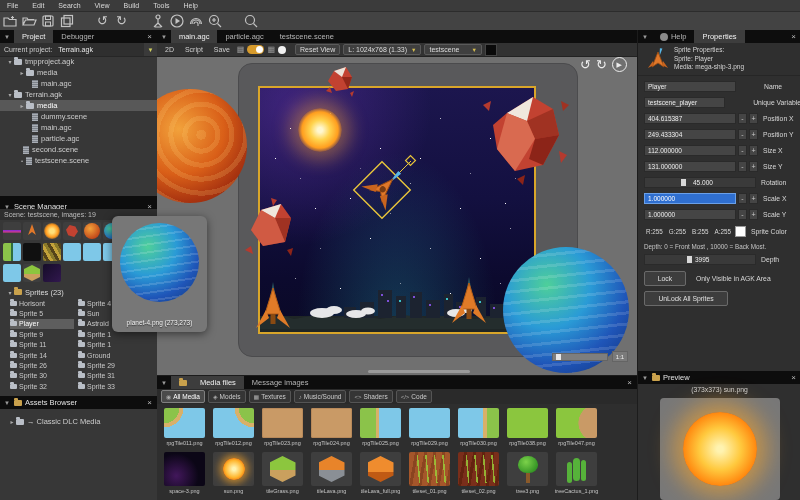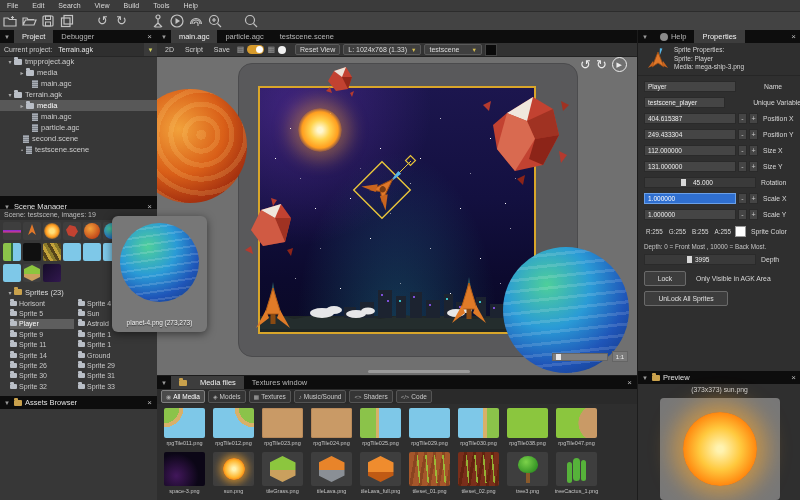--- a/index.html
+++ b/index.html
@@ -296,20 +296,24 @@
         <span class="fold"></span>
         <span>Terrain.agk</span>
       </div>
     <div class="trow sel" style="padding-left:18px">
         <span class="aro">▸</span>
         <span class="fold"></span>
         <span>media</span>
       </div>
     <div class="trow" style="padding-left:32px">
         <span class="file"></span>
+        <span>dummy.scene</span>
+      </div>
+    <div class="trow" style="padding-left:32px">
+        <span class="file"></span>
         <span>main.agc</span>
       </div>
     <div class="trow" style="padding-left:32px">
         <span class="file"></span>
         <span>particle.agc</span>
       </div>
     <div class="trow" style="padding-left:23px">
         <span class="file"></span>
         <span>second.scene</span>
       </div>
@@ -427,20 +431,27 @@
     <div class="srow">
         <span class="fold"></span>
         <span>Sprite 33</span>
       </div>
   </div>
   <div id="abhdr" class="a ph">
     <span class="menu">▼</span>
     <span class="fold gold"></span>
     <span>Assets Browser</span>
     <span class="x">×</span>
+  </div>
+  <div id="abrow" class="a">
+    <div class="trow" style="padding-left:8px">
+        <span class="aro">▸</span>
+        <span class="fold"></span>
+        <span>→ Classic DLC Media</span>
+      </div>
   </div>
 </div>
 
 <div id="ctabs" class="a ph">
   <span class="menu">▼</span>
   <span class="tab on">main.agc</span>
   <span class="tab">particle.agc</span>
   <span class="tab">testscene.scene</span>
 </div>
 <div id="ctb" class="a">
@@ -583,21 +594,21 @@
   <div class="cap">planet-4.png (273,273)</div>
 </div>
 
 <div id="bott" class="a">
   <div id="btabs" class="a ph">
     <span class="menu">▼</span>
     <span class="tab on" style="gap:10px">
         <span class="fold gold"></span>
         <span>Media files</span>
       </span>
-    <span class="tab">Textures window</span>
+    <span class="tab">Message images</span>
     <span class="x">×</span>
   </div>
   <div id="bfilters" class="a">
     <span class="pill on">
         <span class="ic">◉</span>
         <span>All Media</span>
       </span>
     <span class="pill">
         <span class="ic">◈</span>
         <span>Models</span>

